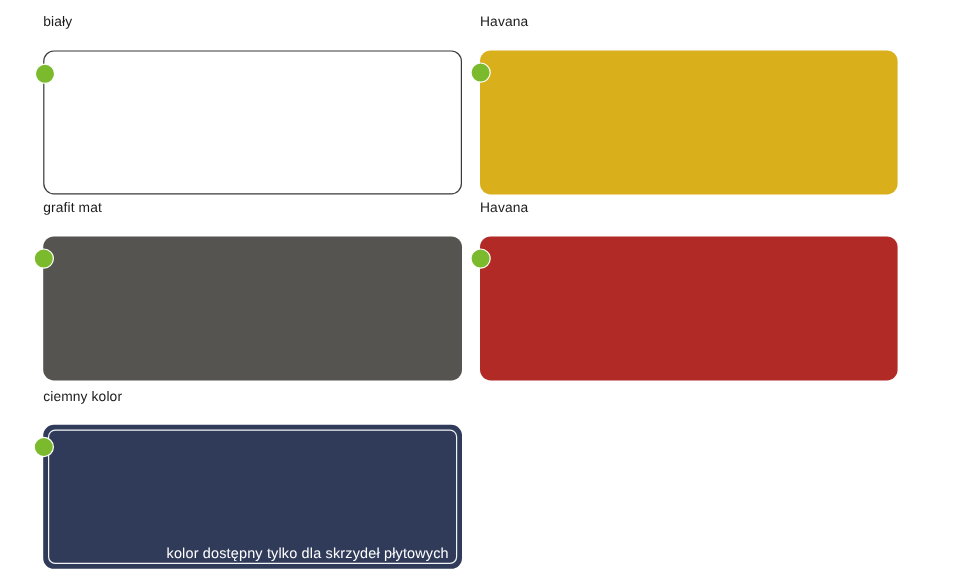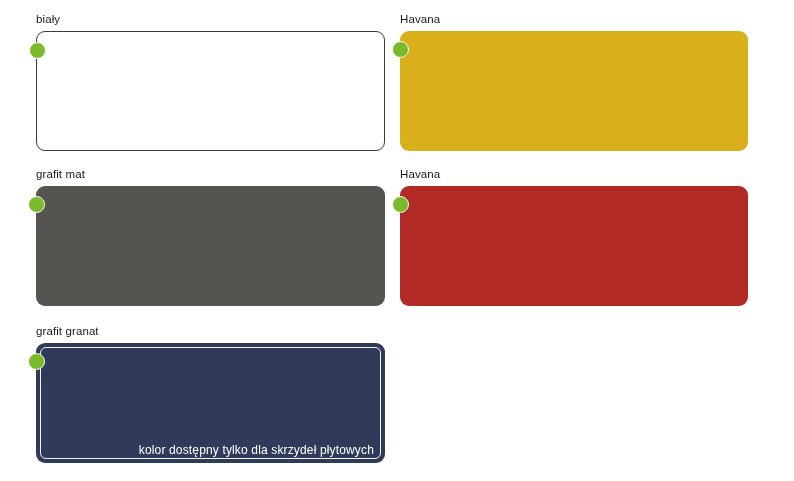--- a/index.html
+++ b/index.html
@@ -43,21 +43,21 @@
     font-size: 11.5px;
     line-height: 14px;
     color: #1a1a1a;
     white-space: nowrap;
     letter-spacing: 0.1px;
   }
 
   .swatch-box {
     position: absolute;
     left: 0;
-    top: 19px;
+    top: 30px;
     width: 349px;
     height: 120px;
     border-radius: 9px;
     box-sizing: border-box;
     padding-left: 26px;
   }
   .col-right .swatch-box {
     width: 348px;
   }
 
@@ -130,21 +130,21 @@
   </div>
 
   <div class="swatch-cell col-right row-2">
     <span class="swatch-label" style="color: rgb(26, 26, 26);">Havana</span>
     <div class="swatch-box" style="background: rgb(177, 42, 38);">
       <span class="status-dot" style="background: rgb(124, 186, 45);"></span>
     </div>
   </div>
 
   <div class="swatch-cell col-left row-3">
-    <span class="swatch-label" style="color: rgb(26, 26, 26);">grafit granat</span>
+    <span class="swatch-label" style="color: rgb(26, 26, 26);">ciemny kolor</span>
     <div class="swatch-box" style="background: rgb(47, 59, 89);">
       <span class="inner-outline" style="border-color: rgb(242, 243, 246);"></span>
       <span class="swatch-note">kolor dostępny tylko dla skrzydeł płytowych</span>
       <span class="status-dot" style="background: rgb(124, 186, 45);"></span>
     </div>
   </div>
 
 
 </div>
 

